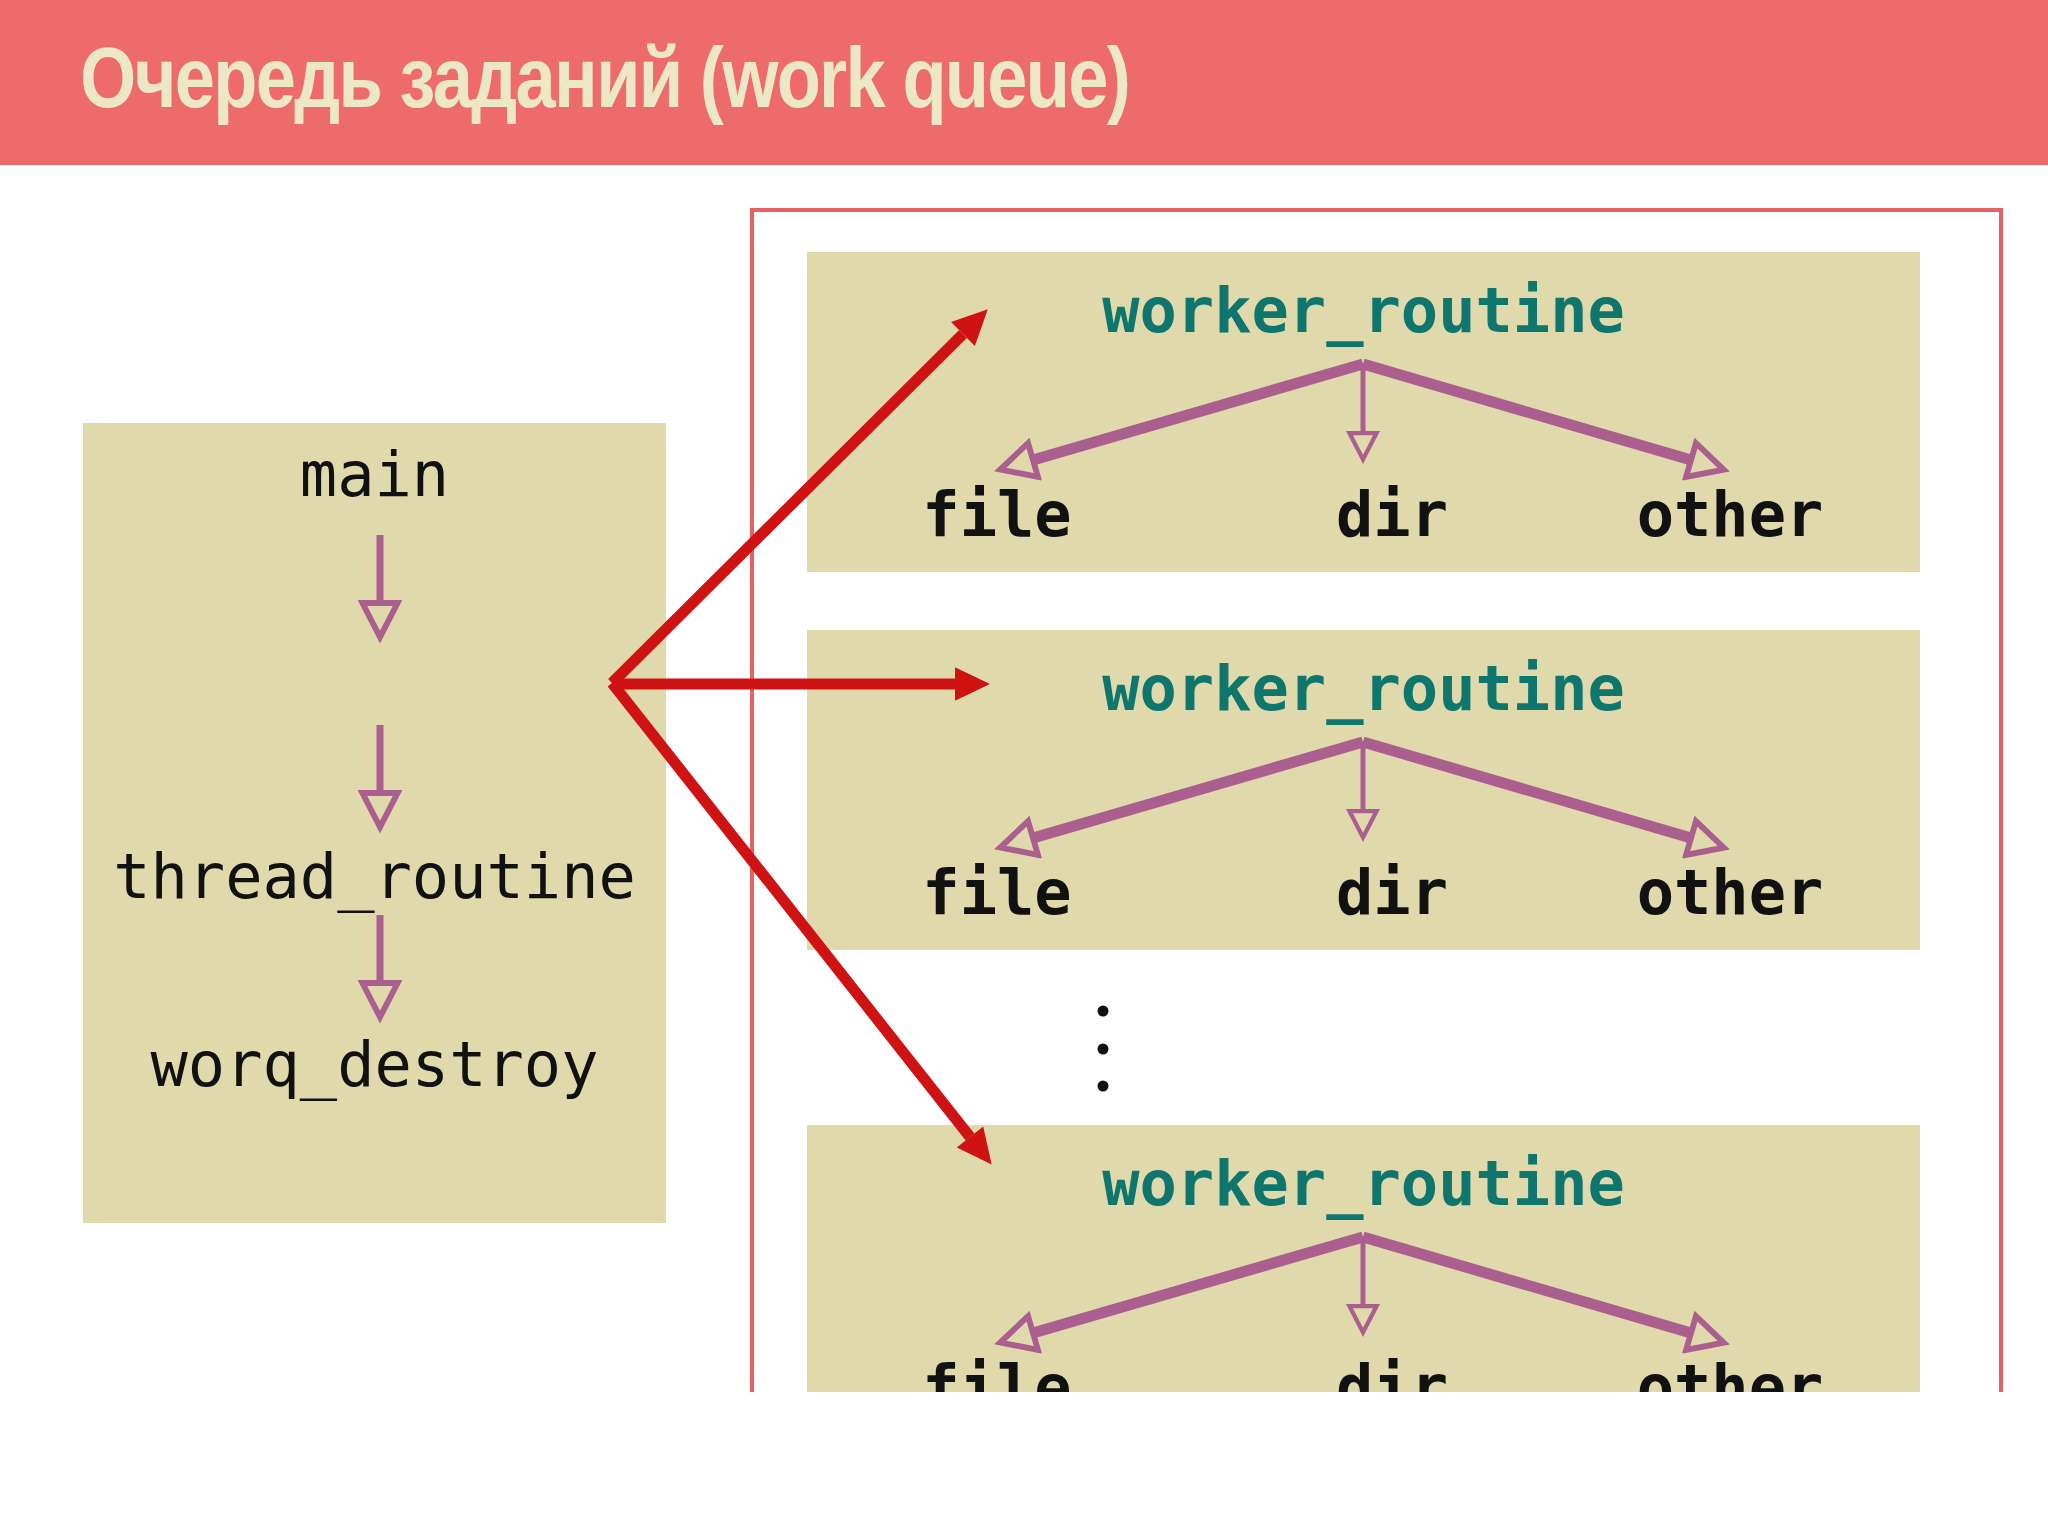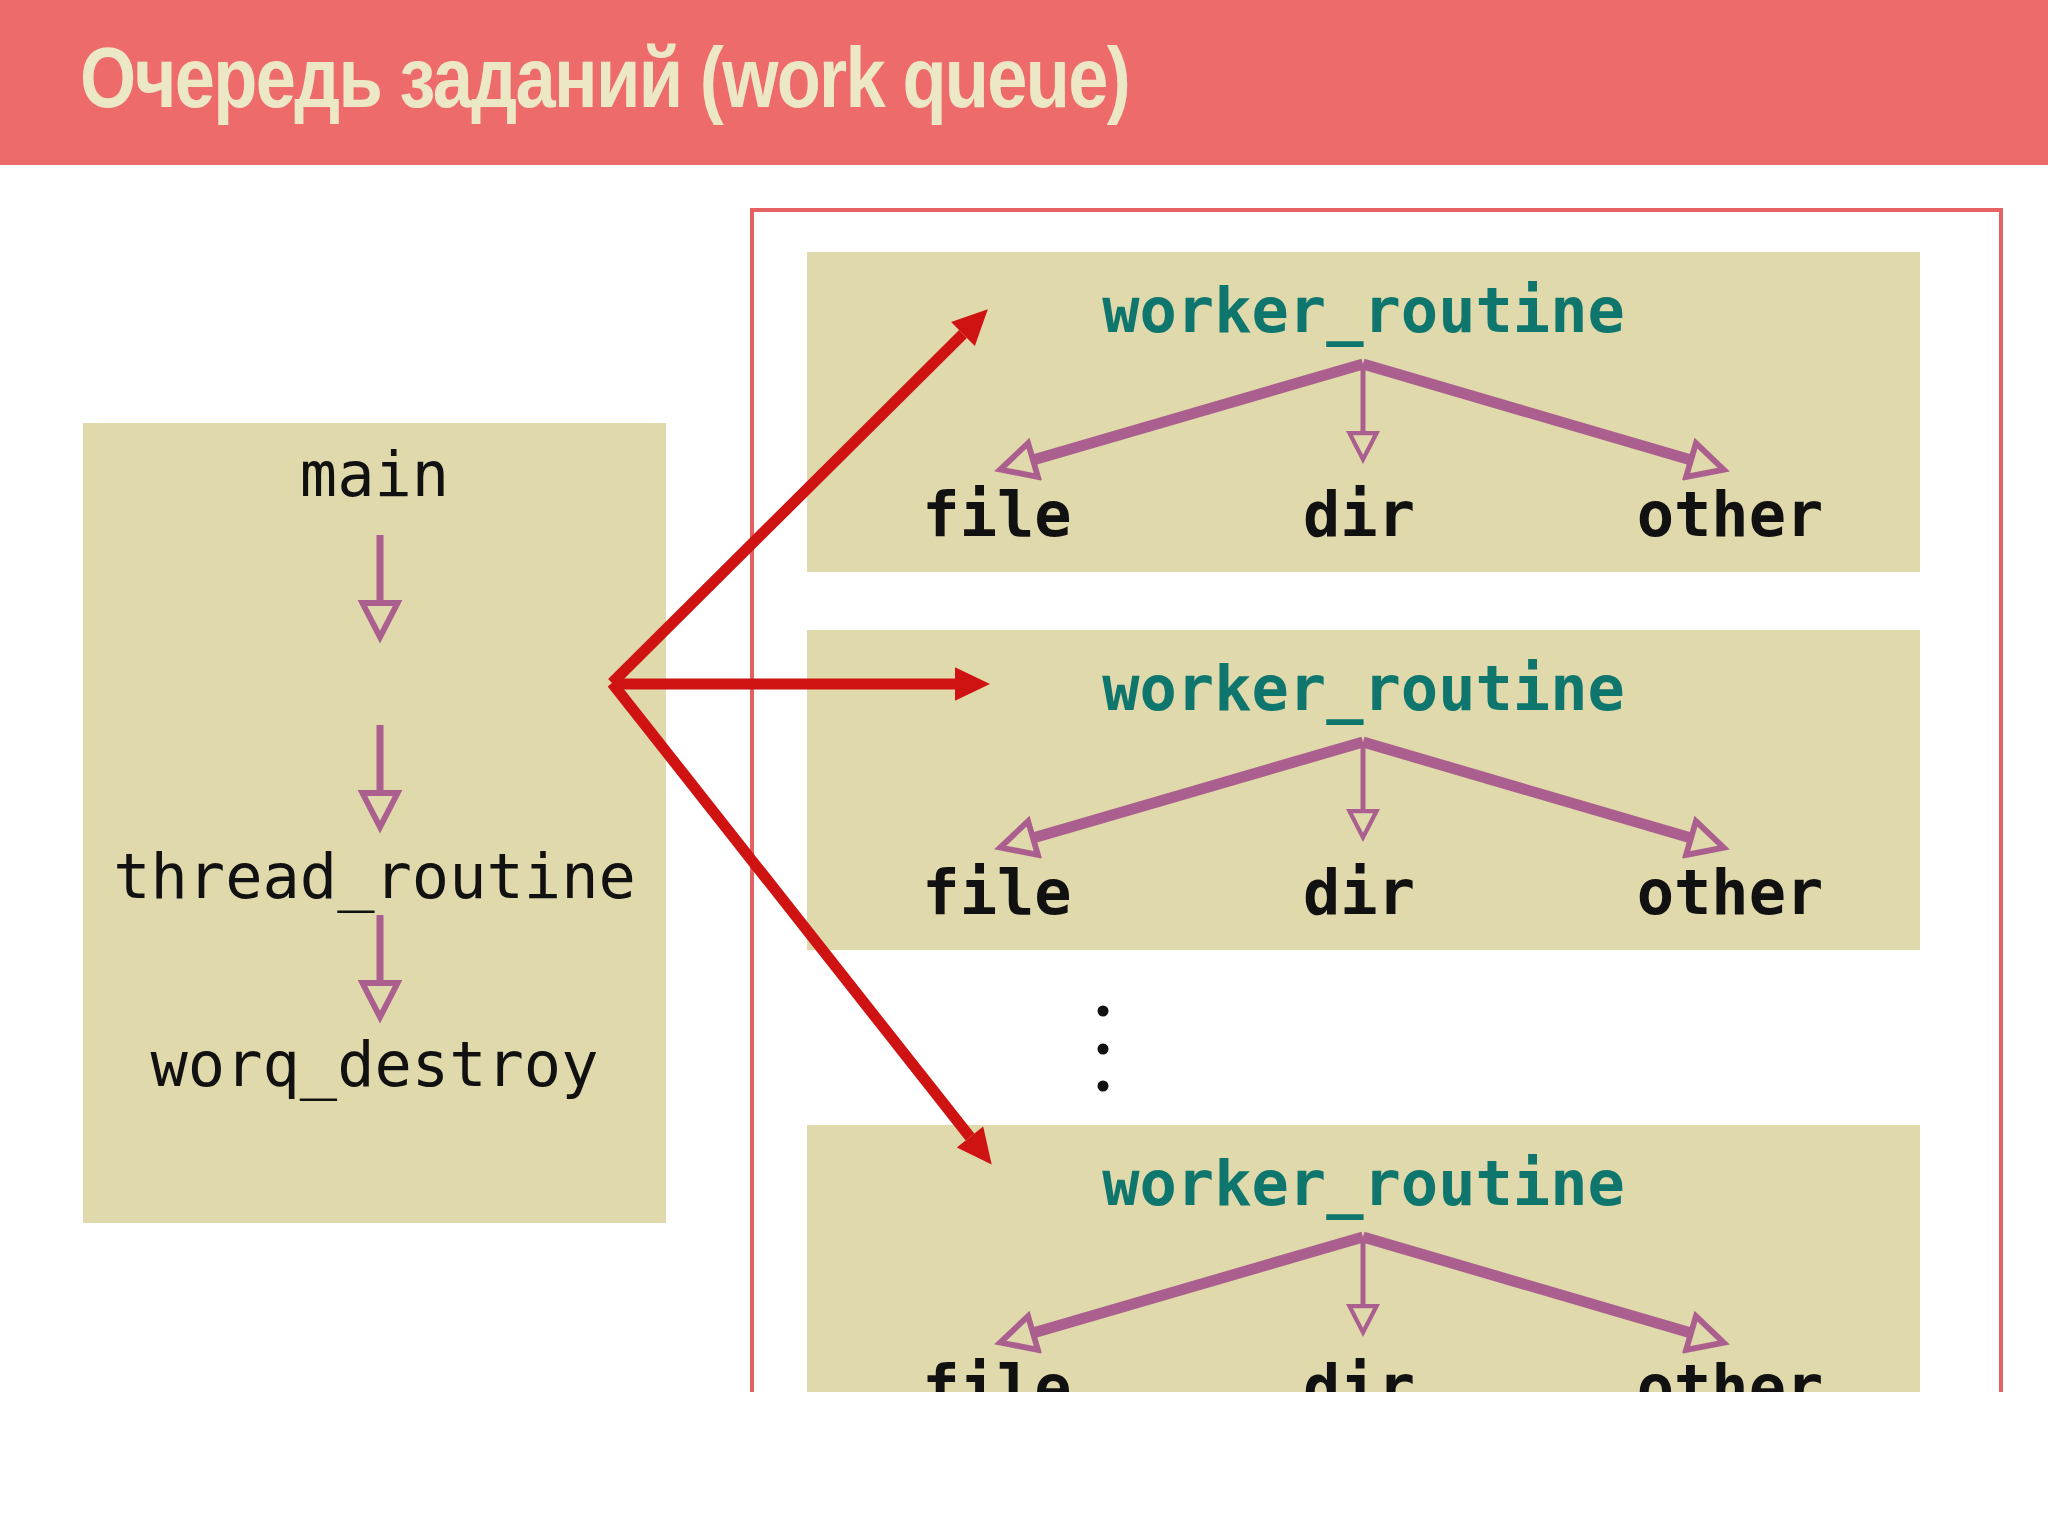--- a/index.html
+++ b/index.html
@@ -52,21 +52,21 @@
     text-align:center;
     font-size:62px;line-height:1;font-weight:bold;
     color:#0f766e;white-space:nowrap;
   }
   .leaf{
     position:absolute;top:232px;
     transform:translateX(-50%);
     font-size:62px;line-height:1;font-weight:bold;
     color:#111111;white-space:nowrap;
   }
-  .leaf-file{left:190px;text-align:center;} .leaf-dir{left:552px;} .leaf-other{left:923px;}
+  .leaf-file{left:190px;text-align:center;} .leaf-dir{left:585px;} .leaf-other{left:923px;}
   .tree{position:absolute;left:0;top:0;}
   
   .overlay{position:absolute;left:0;top:0;pointer-events:none;}
   
   .pagenum{
     position:absolute;left:1936px;top:1448px;width:112px;height:88px;
     background:#ffffff;
     display:flex;align-items:flex-end;justify-content:center;
     padding-bottom:32px;box-sizing:border-box;
     font-family:"Liberation Sans", sans-serif;

